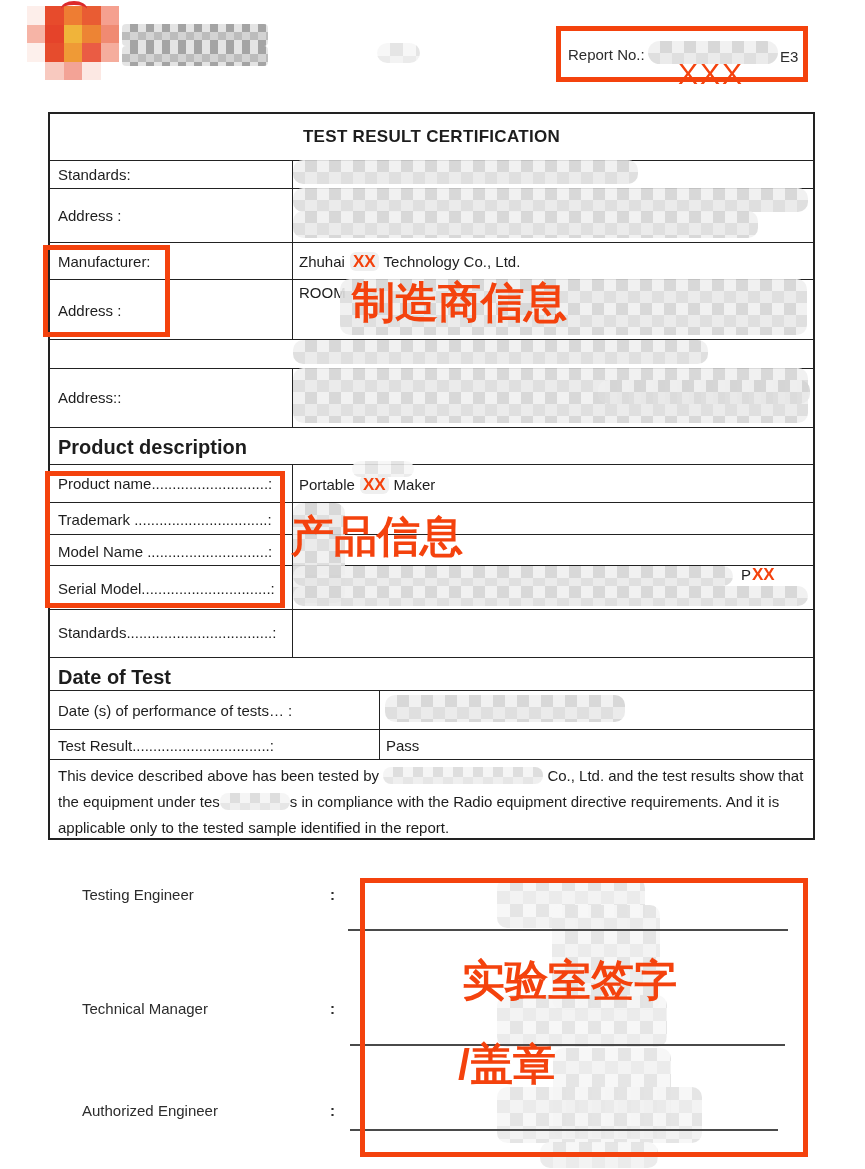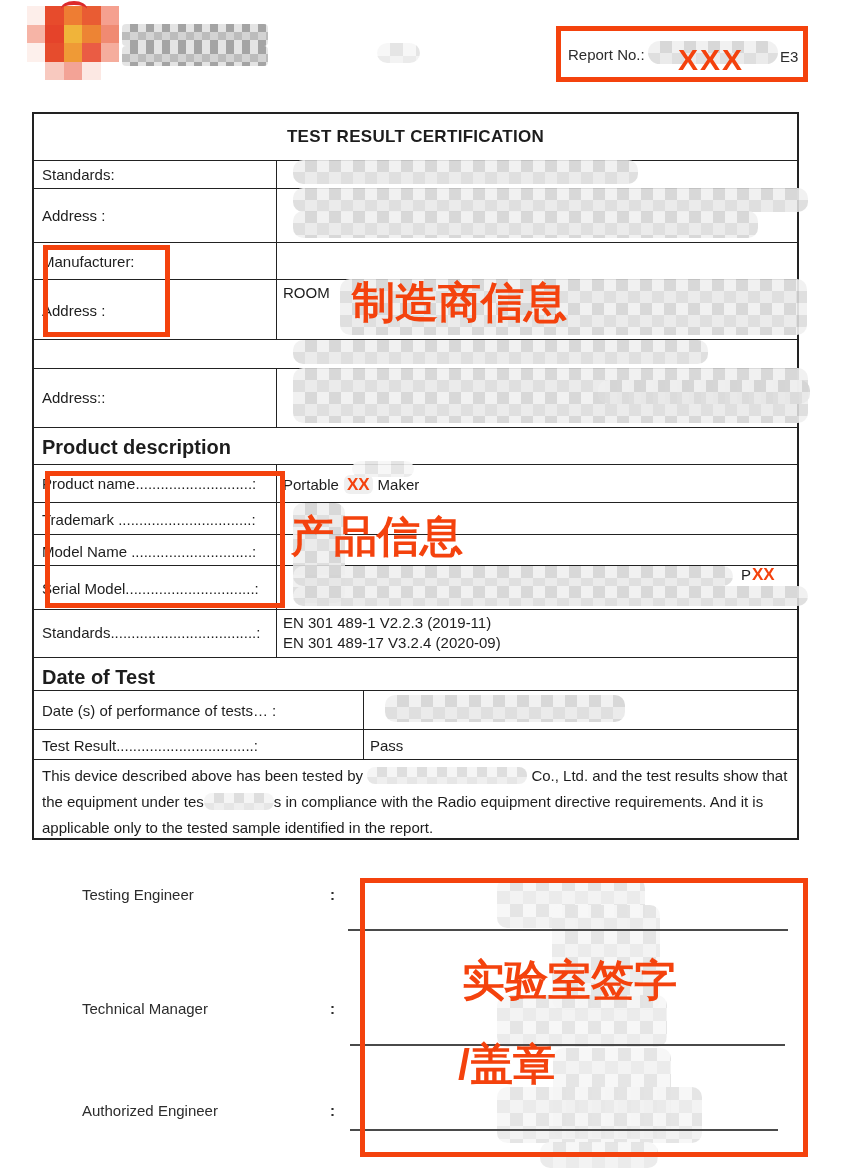--- a/index.html
+++ b/index.html
@@ -36,21 +36,21 @@
   .logo:before{content:"";position:absolute;top:-5px;left:34px;width:26px;height:12px;
         border-top:4px solid #dc2a2a;border-radius:50%;}
 
   
   .redbox{position:absolute;border:5px solid var(--red);box-sizing:border-box;}
   .annot{position:absolute;color:var(--red);font-weight:bold;line-height:1.05;white-space:nowrap;}
   .red-inline{color:var(--red);font-size:17px;font-weight:bold;margin:0 5px;
         background:#efefef;border-radius:6px;padding:0 3px;}
 
   
-  .ctable{position:absolute;left:32px;top:112px;width:767px;height:728px;
+  .ctable{position:absolute;left:48px;top:112px;width:767px;height:728px;
         border:2px solid var(--line);box-sizing:border-box;display:flex;flex-direction:column;}
   .trow{display:flex;border-bottom:1.5px solid var(--line);box-sizing:border-box;flex:none;}
   .trow:last-child{border-bottom:none;flex:1;}
   .lcell{width:243px;flex:none;border-right:1.5px solid var(--line);box-sizing:border-box;
         padding:5px 2px 0 8px;font-size:15px;white-space:nowrap;overflow:hidden;}
   .wide .lcell{width:330px;}
   .vcell{flex:1;padding:4px 4px 0 6px;font-size:15px;box-sizing:border-box;}
   .title-row{display:flex;align-items:center;justify-content:center;border-bottom:1.5px solid var(--line);
         font-weight:bold;font-size:17px;letter-spacing:.3px;flex:none;}
   .sec-row{display:block;border-bottom:1.5px solid var(--line);font-weight:bold;font-size:20px;
@@ -89,40 +89,43 @@
       <i></i>
       <i></i>
   </div>
   <div class="blur dark" style="left:122px;top:24px;width:146px;height:22px;"></div>
   <div class="blur dark" style="left:122px;top:46px;width:146px;height:20px;"></div>
   <div class="blur light" style="left:377px;top:43px;width:43px;height:20px;"></div>
 
   <div class="redbox" style="left:556px;top:26px;width:252px;height:56px;"></div>
   <span style="position:absolute;left:568px;top:46px;font-size:15px;color:#2c2c2c;">Report No.:</span>
   <div class="blur" style="left:648px;top:41px;width:130px;height:23px;border-radius:12px;"></div>
-  <span class="annot" style="left:678px;top:44px;font-size:30px;font-weight:bold;letter-spacing:2px;">XXX</span>
+  <span class="annot" style="left:678px;top:58px;font-size:30px;font-weight:normal;letter-spacing:2px;">XXX</span>
   <span style="position:absolute;left:780px;top:48px;font-size:15px;color:#2c2c2c;">E3</span>
 
   <div class="ctable">
     <div class="title-row" style="height:46px;">
       <span>TEST RESULT CERTIFICATION</span>
     </div>
 
     <div class="trow" style="height:28px;">
       <div class="lcell">Standards:</div>
       <div class="vcell"></div>
     </div>
 
     <div class="trow" style="height:54px;">
       <div class="lcell" style="padding-top:18px;">Address :</div>
       <div class="vcell"></div>
     </div>
 
     <div class="trow" style="height:37px;">
       <div class="lcell" style="padding-top:10px;">Manufacturer:</div>
+      <div class="vcell" style="padding-top:9px;">
+        <span>Zhuhai</span><span class="red-inline">XX</span><span>Technology Co., Ltd.</span>
+      </div>
     </div>
 
     <div class="trow" style="height:60px;">
       <div class="lcell" style="padding-top:22px;">Address :</div>
       <div class="vcell">
         <span>ROOM</span>
       </div>
     </div>
 
     <div class="trow" style="height:29px;">
@@ -153,24 +156,20 @@
       <div class="vcell"></div>
     </div>
 
     <div class="trow" style="height:44px;">
       <div class="lcell" style="padding-top:14px;">Serial Model...............................:</div>
       <div class="vcell"></div>
     </div>
 
     <div class="trow" style="height:48px;">
       <div class="lcell" style="padding-top:14px;">Standards...................................:</div>
-      <div class="vcell" style="line-height:20px;padding-top:3px;">
-        <div>EN 301 489-1 V2.2.3 (2019-11)</div>
-        <div>EN 301 489-17 V3.2.4 (2020-09)</div>
-      </div>
     </div>
 
     <div class="sec-row" style="height:33px;">Date of Test</div>
 
     <div class="trow wide" style="height:39px;">
       <div class="lcell" style="padding-top:11px;">Date (s) of performance of tests… :</div>
       <div class="vcell"></div>
     </div>
 
     <div class="trow wide" style="height:30px;">

